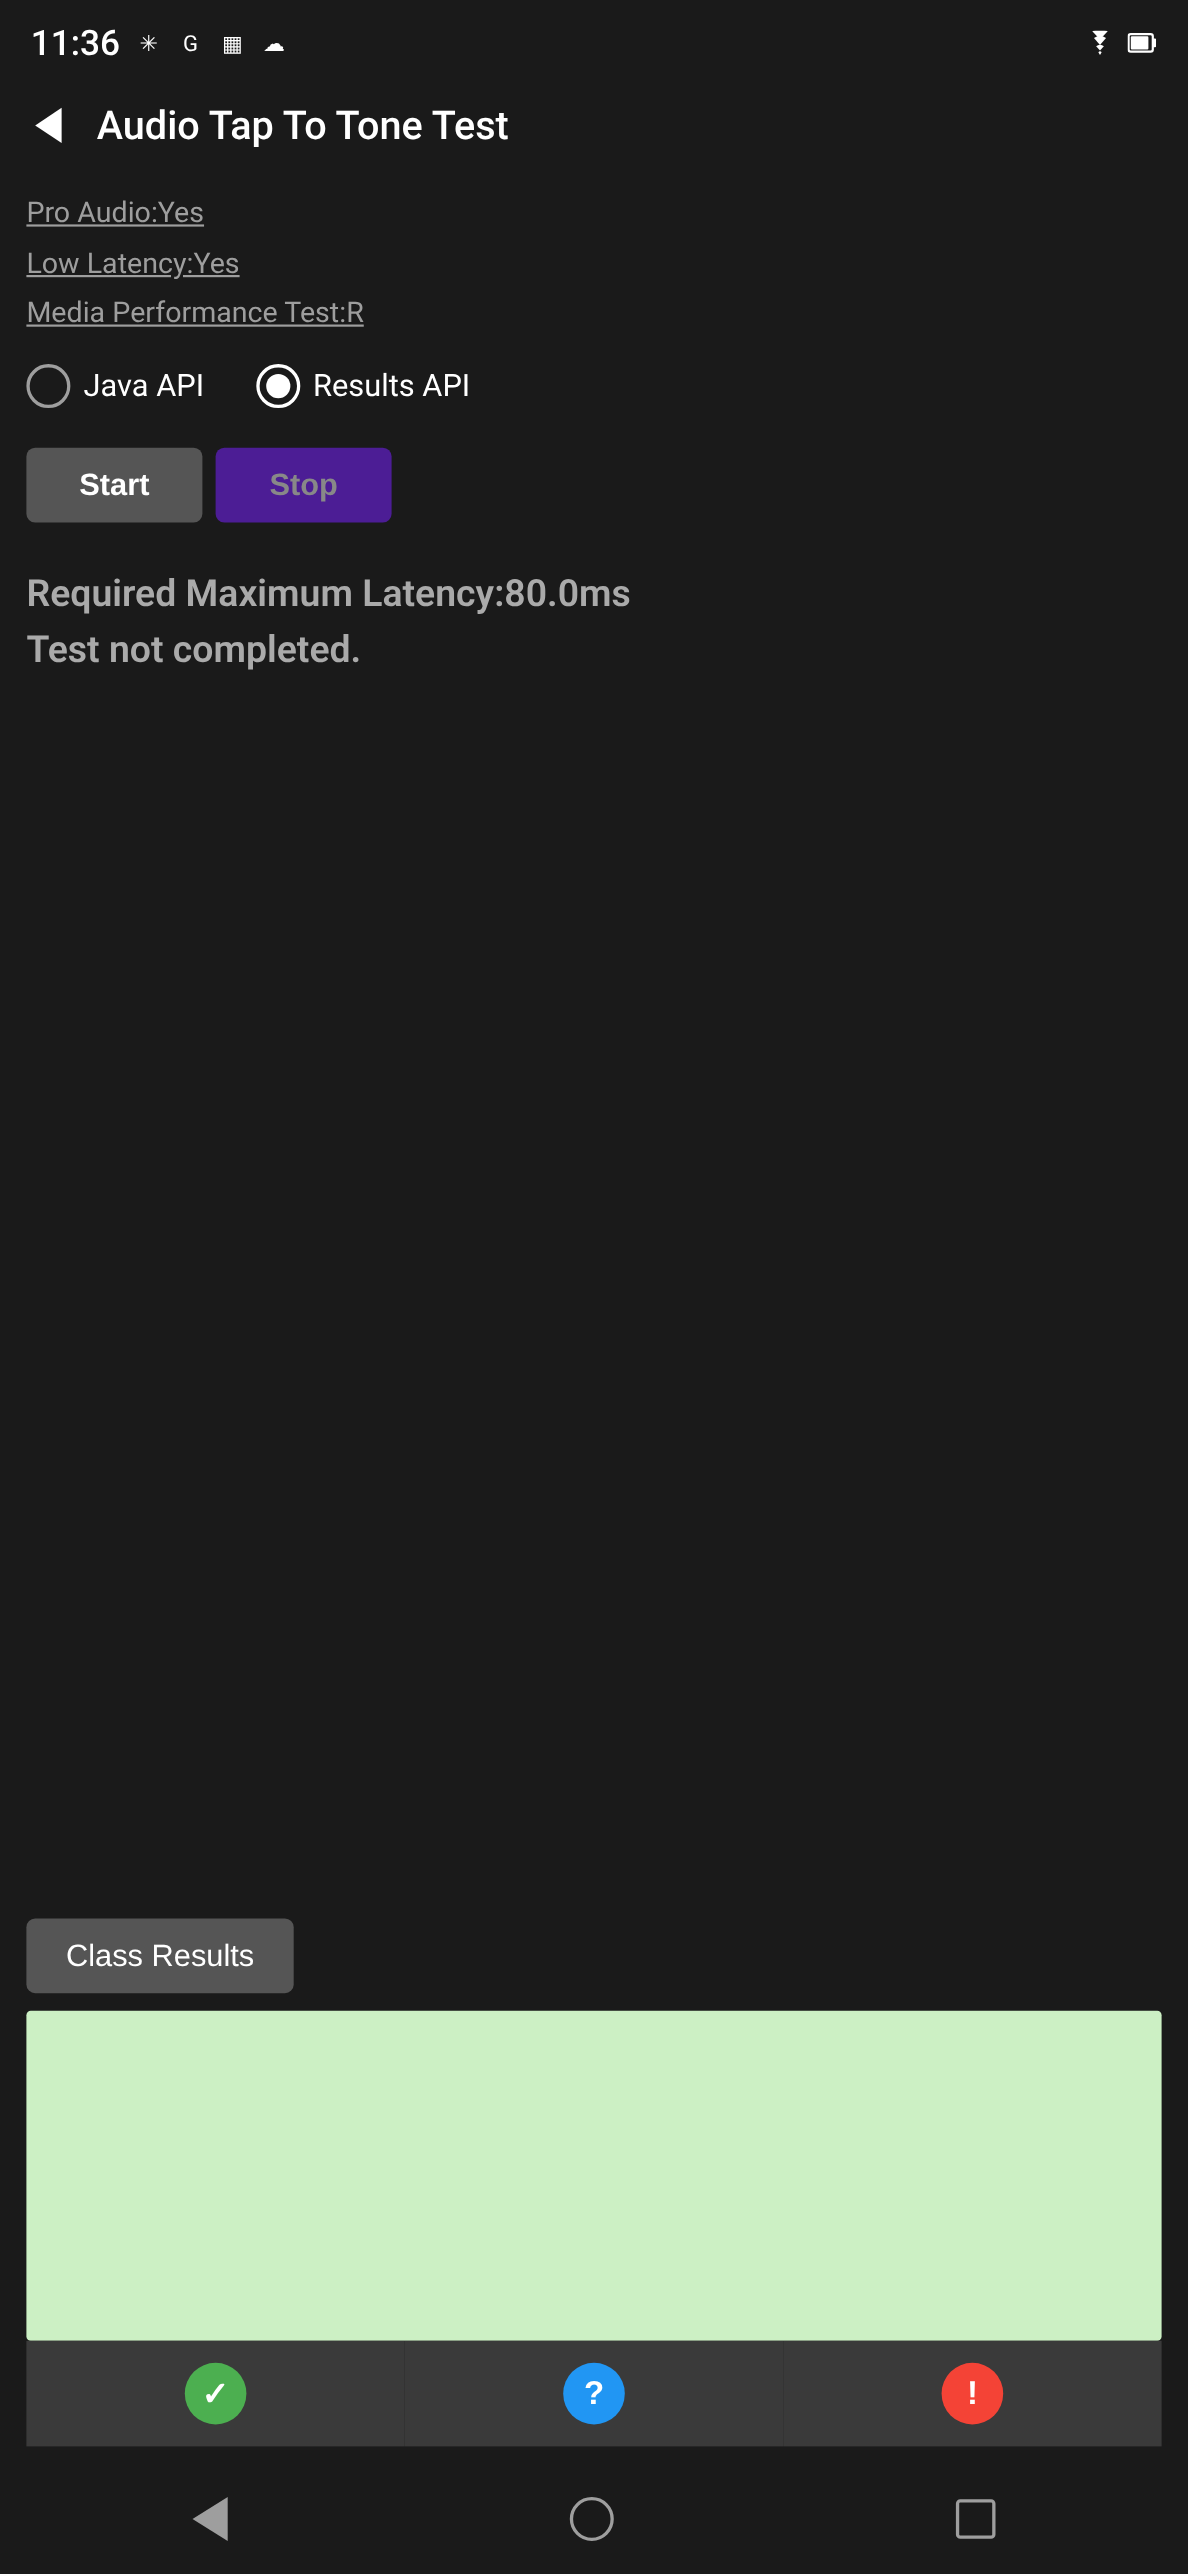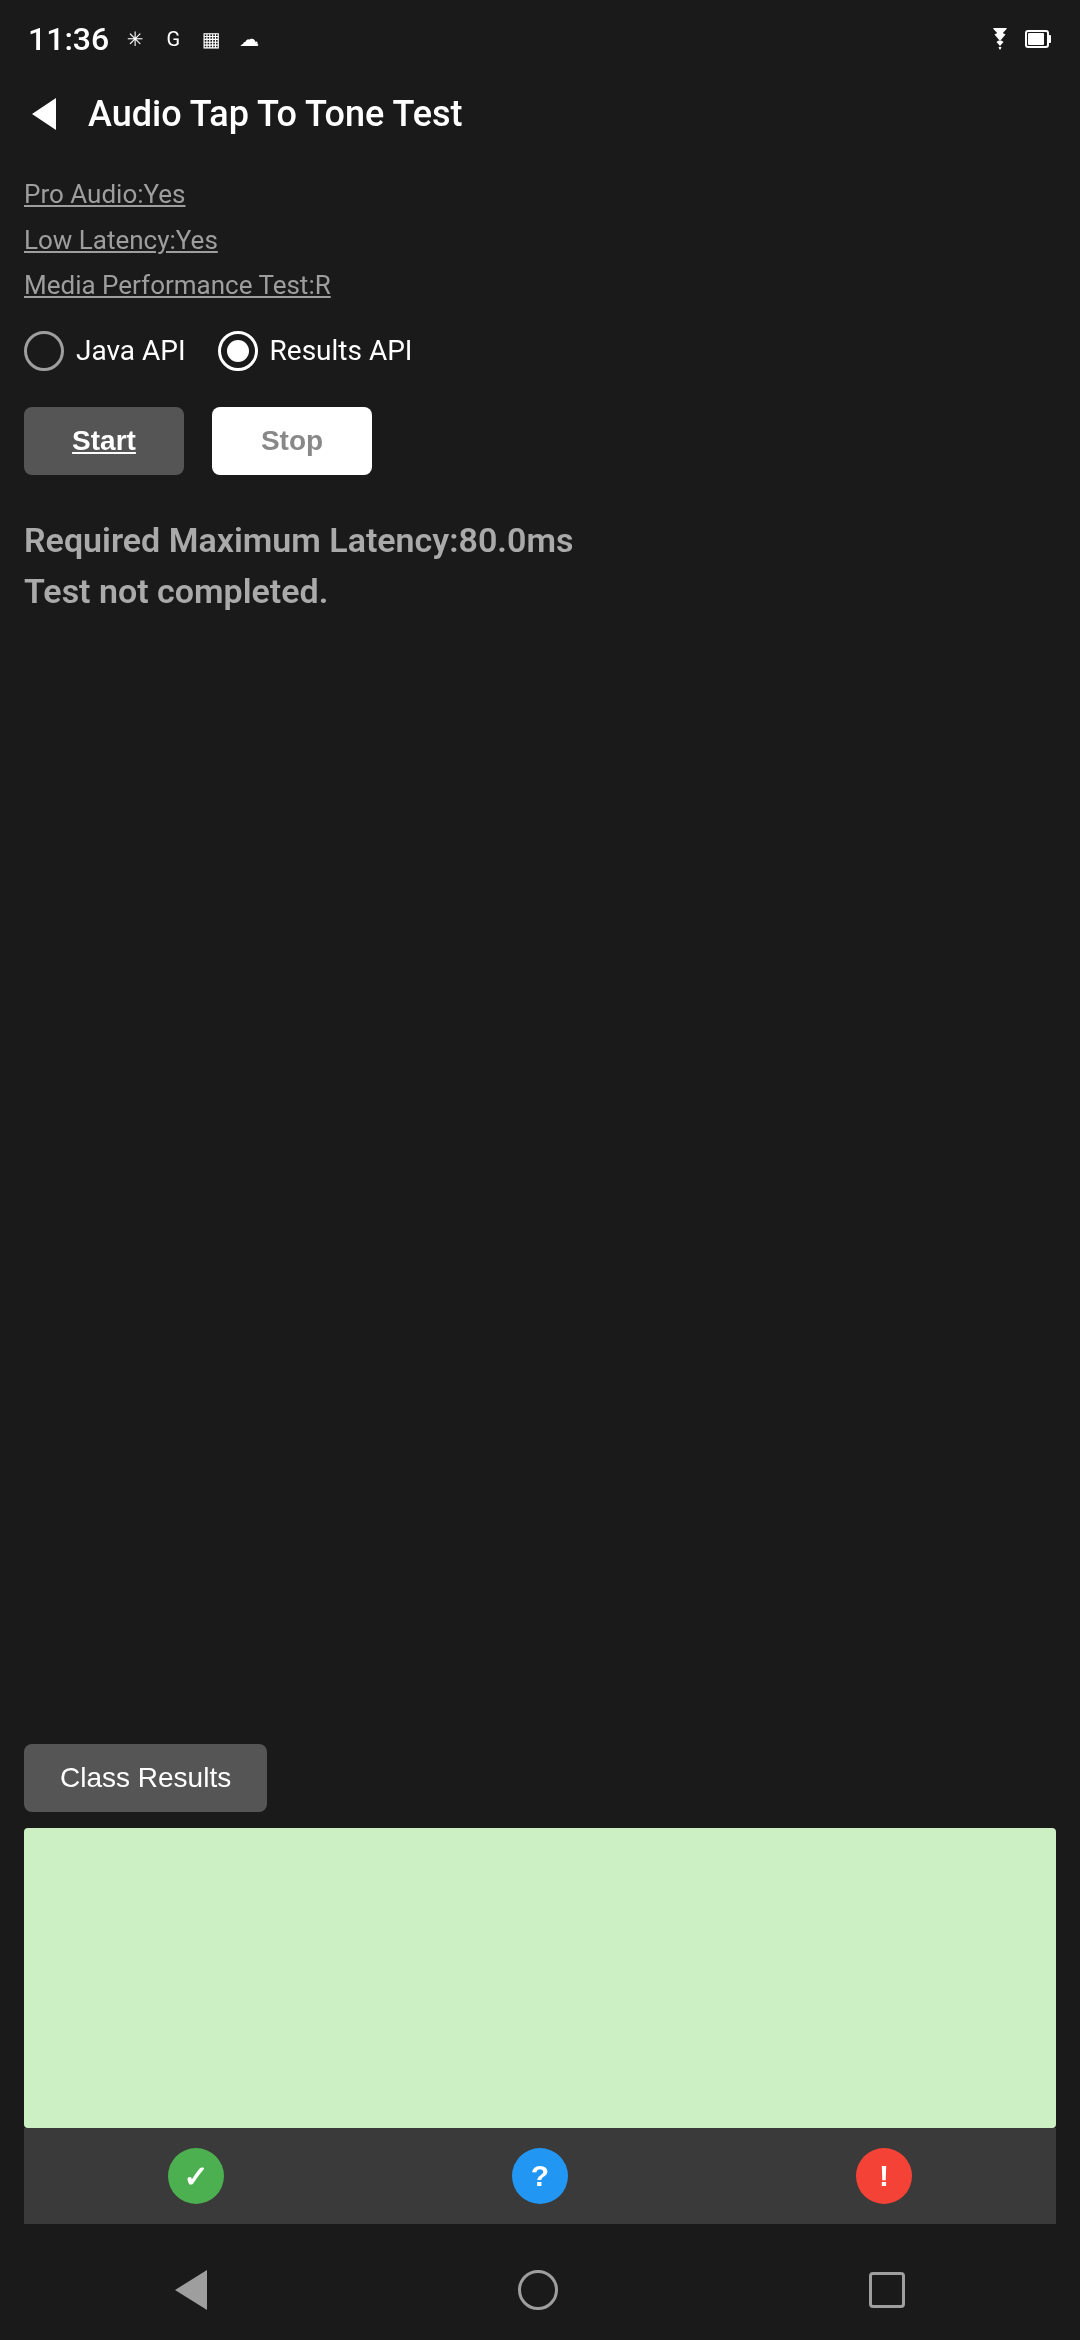--- a/index.html
+++ b/index.html
@@ -111,21 +111,21 @@
       color: #9e9e9e;
       line-height: 1.6;
       margin-bottom: 4px;
       text-decoration: underline;
     }
 
     
     .radio-group {
       display: flex;
       align-items: center;
-      gap: 32px;
+      gap: 47px;
       margin: 20px 0;
     }
 
     .radio-option {
       display: flex;
       align-items: center;
       gap: 12px;
       cursor: pointer;
     }
 
@@ -152,42 +152,41 @@
     }
 
     .radio-label {
       font-size: 28px;
       color: #ffffff;
     }
 
     
     .button-row {
       display: flex;
-      gap: 28px;
+      gap: 12px;
       margin: 16px 0;
-      text-decoration: underline;
     }
 
     .btn {
       padding: 18px 48px;
       border-radius: 8px;
       border: none;
       font-size: 28px;
       font-weight: 600;
       cursor: pointer;
       min-width: 160px;
     }
 
     .btn-start {
       background-color: #555555;
       color: #ffffff;
     }
 
     .btn-stop {
-      background-color: #ffffff;
+      background-color: #4c1d95;
       color: #888888;
     }
 
     
     .status-text {
       margin: 24px 0;
     }
 
     .status-line {
       font-size: 34px;

